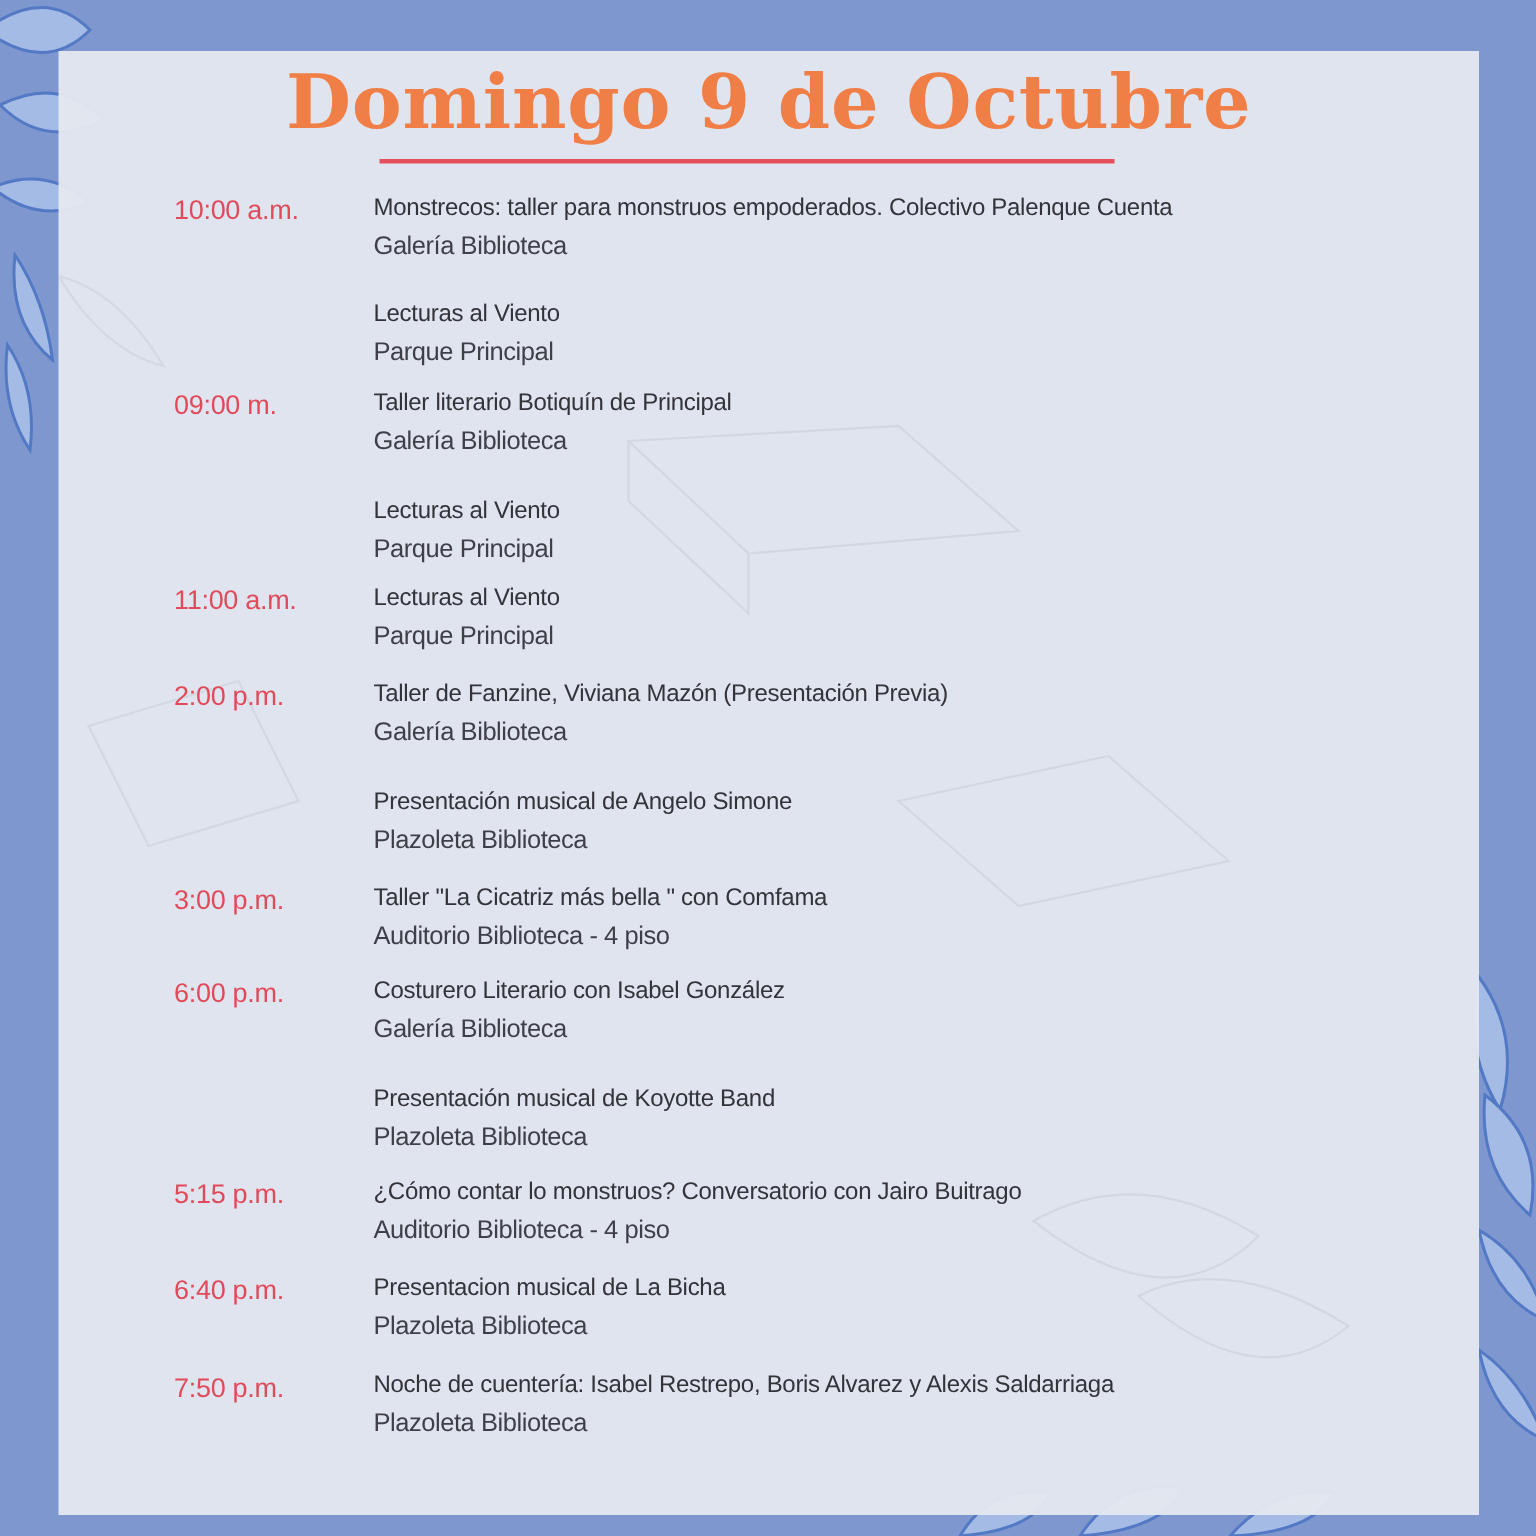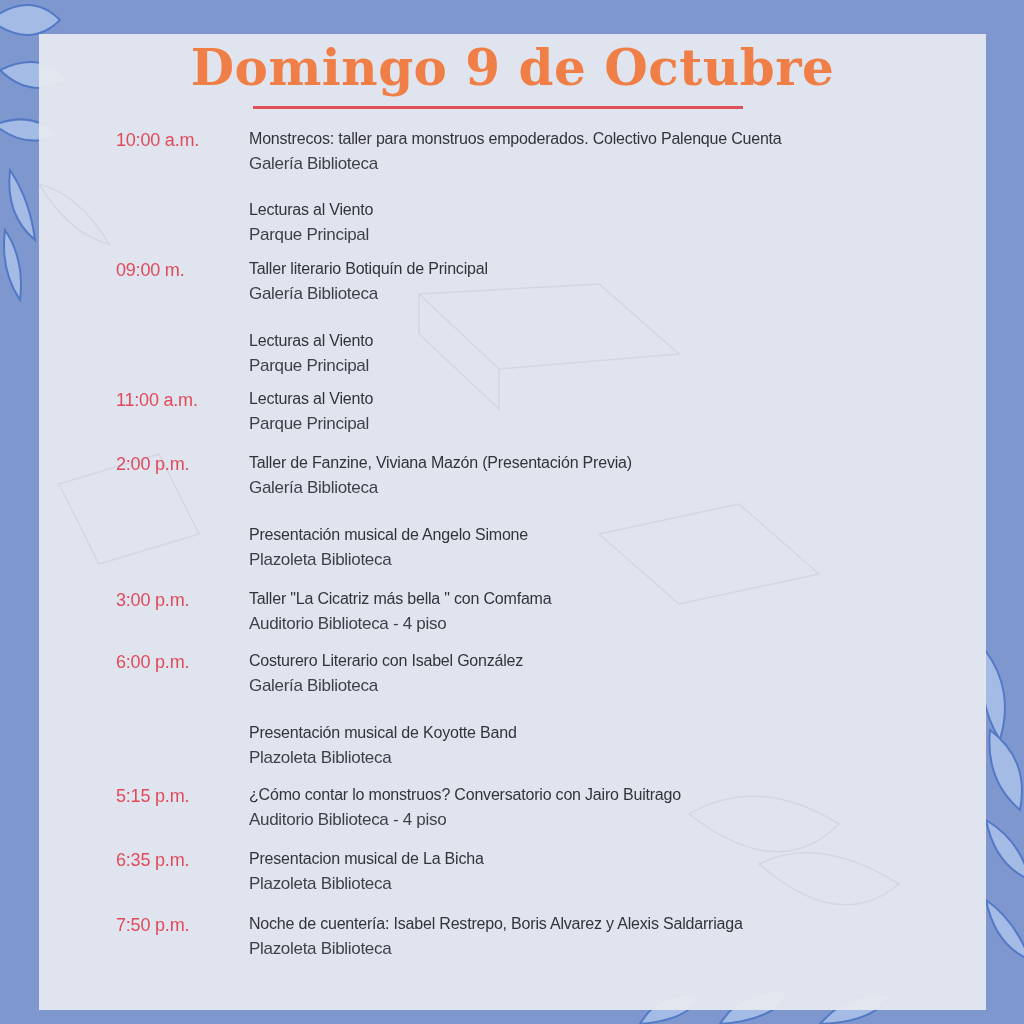--- a/index.html
+++ b/index.html
@@ -153,21 +153,21 @@
       <span class="time"></span>
       <span class="event">Presentación musical de Koyotte Band</span>
       <span class="place">Plazoleta Biblioteca</span>
     </div>
     <div class="item" style="top:656px">
       <span class="time">5:15 p.m.</span>
       <span class="event">¿Cómo contar lo monstruos? Conversatorio con Jairo Buitrago</span>
       <span class="place">Auditorio Biblioteca - 4 piso</span>
     </div>
     <div class="item" style="top:720px">
-      <span class="time">6:35 p.m.</span>
+      <span class="time">6:40 p.m.</span>
       <span class="event">Presentacion musical de La Bicha</span>
       <span class="place">Plazoleta Biblioteca</span>
     </div>
     <div class="item" style="top:785px">
       <span class="time">7:50 p.m.</span>
       <span class="event">Noche de cuentería: Isabel Restrepo, Boris Alvarez y Alexis Saldarriaga</span>
       <span class="place">Plazoleta Biblioteca</span>
     </div>
   </div>
 </div>

